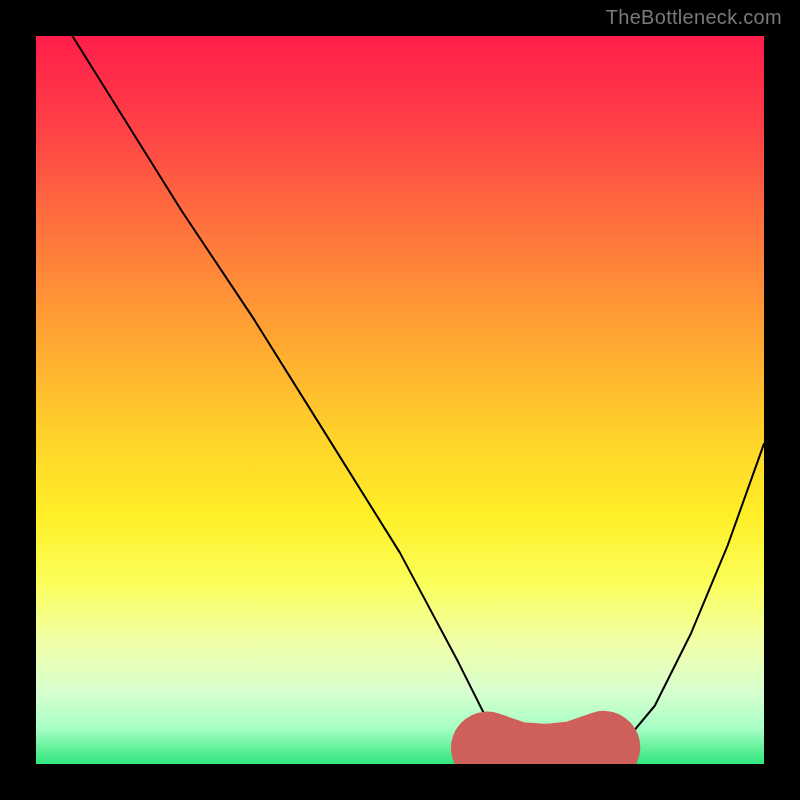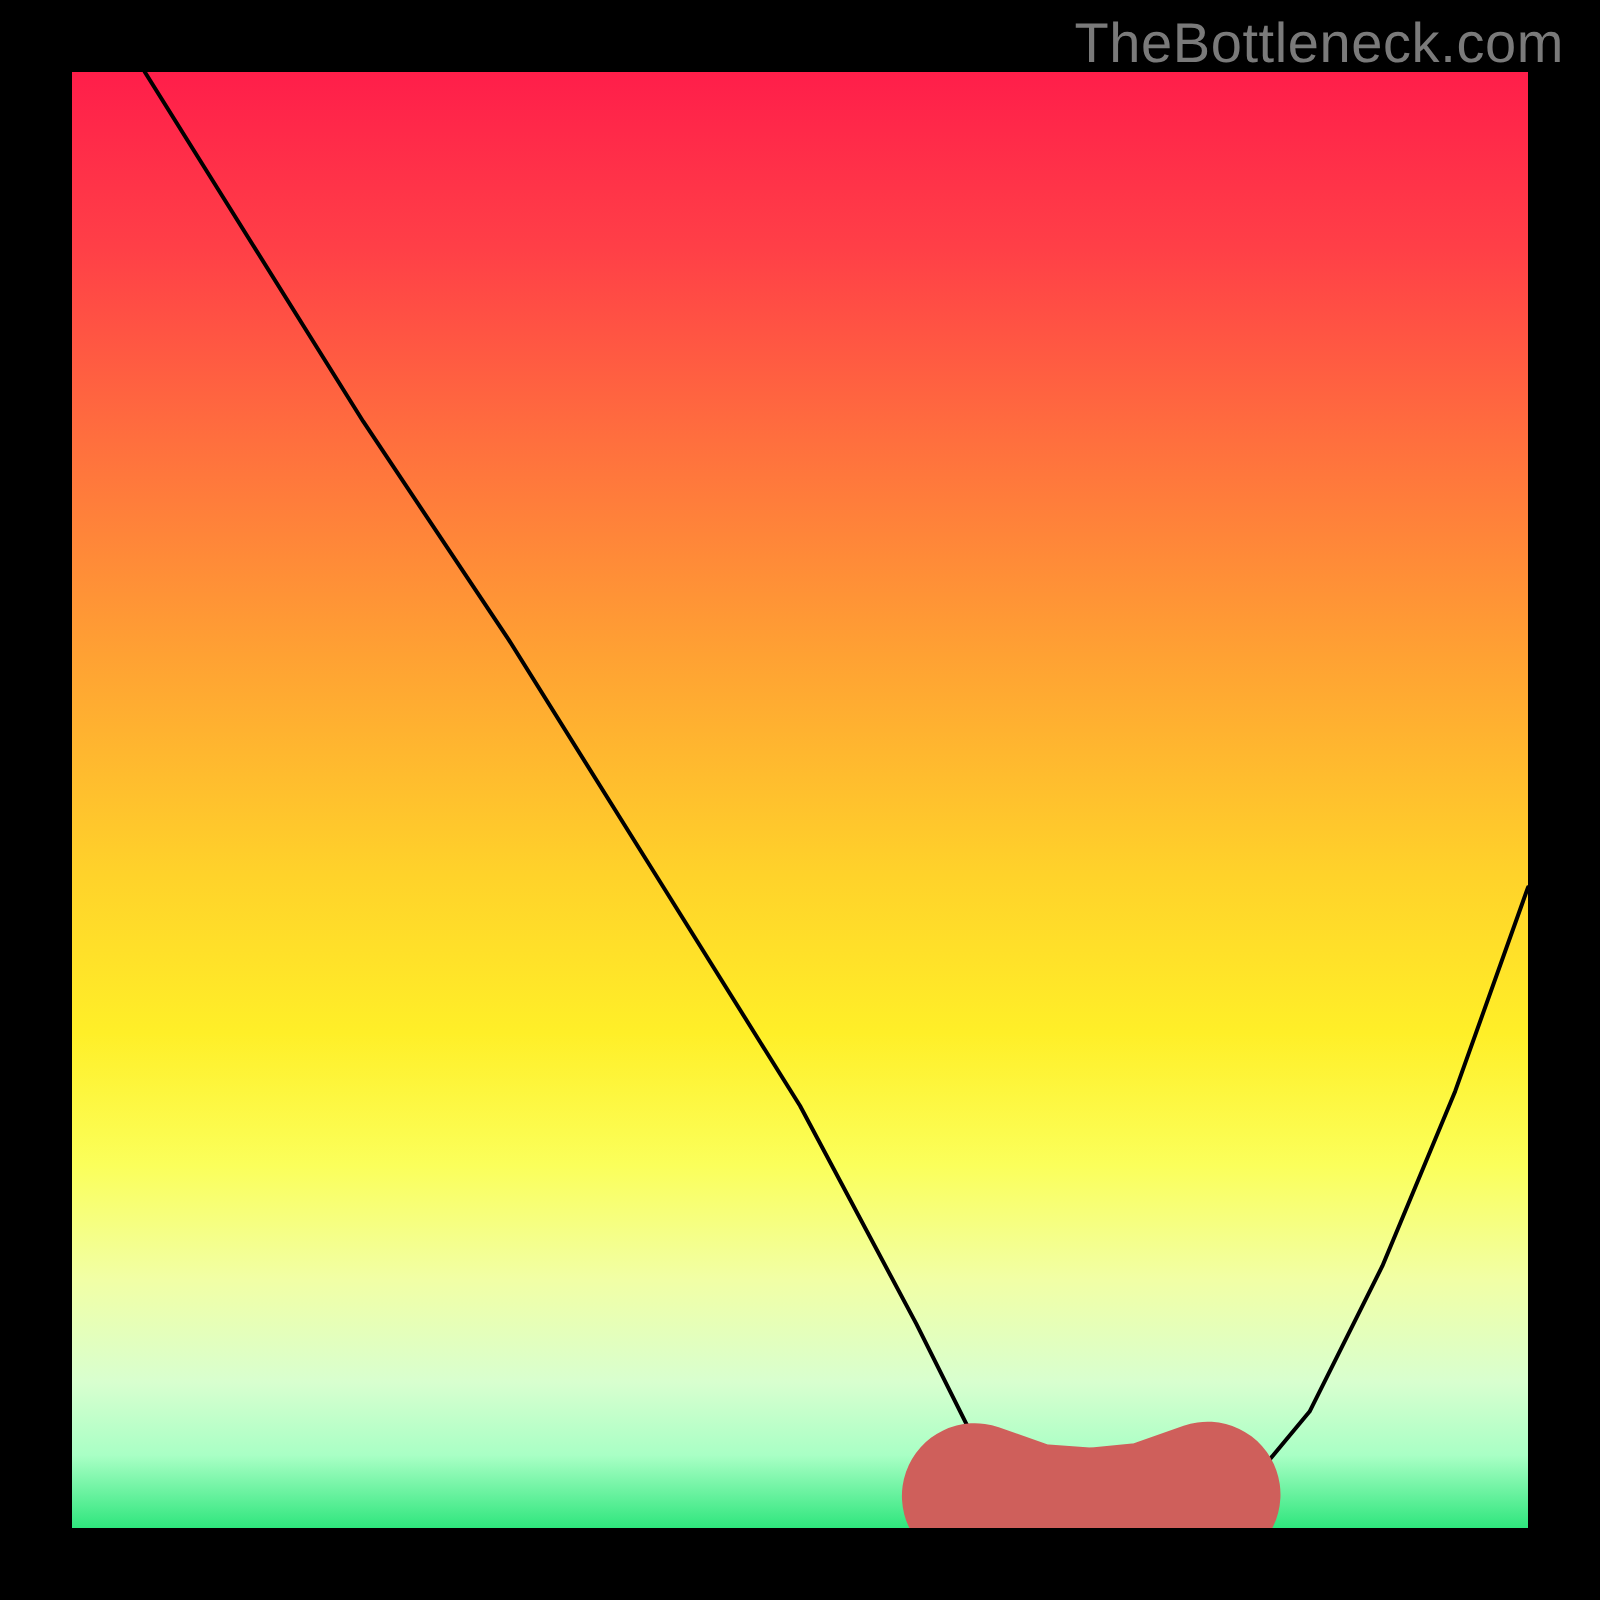--- a/index.html
+++ b/index.html
@@ -52,21 +52,21 @@
     left: 0;
     top: 0;
     width: 728px;
     height: 728px;
   }
   .watermark {
     position: absolute;
     top: 6px;
     right: 18px;
     color: #7a7a7a;
-    font-size: 28px;
+    font-size: 20px;
     letter-spacing: 0.3px;
   }
 </style>
 </head>
 <body>
 
 <div class="frame">
 
   <div class="watermark">TheBottleneck.com</div>
 

